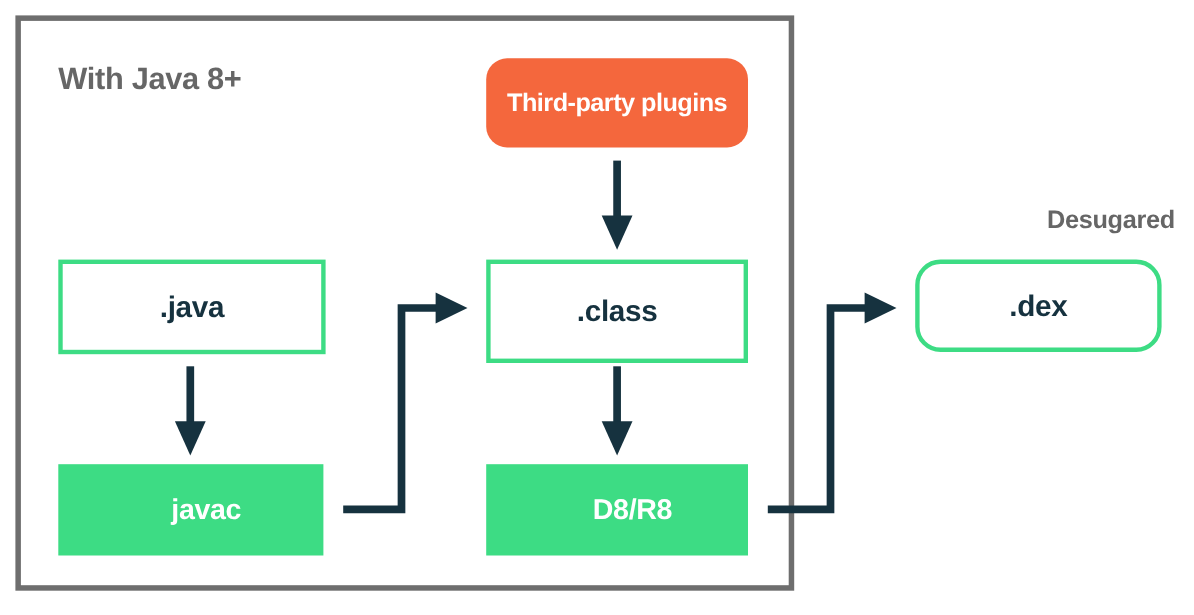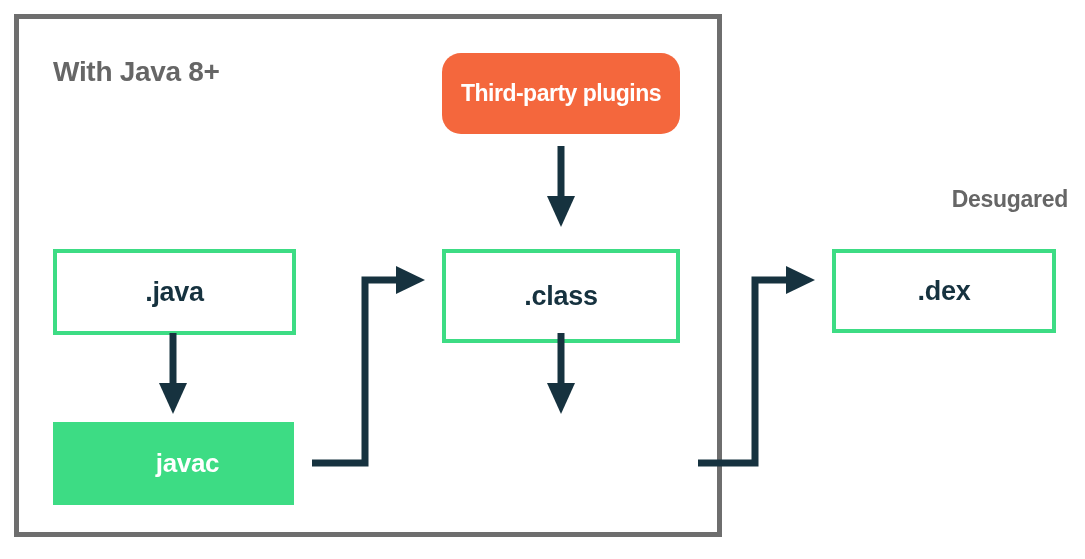--- a/index.html
+++ b/index.html
@@ -50,38 +50,37 @@
     box-sizing: border-box;
     text-align: center;
     z-index: 3;
     letter-spacing: -0.3px;
   }
   .node-file {
     background: #ffffff;
     border: 4px solid #3DDC84;
     color: #16323F;
     font-size: 27px;
-    margin-top: 13px;
   }
   .node-tool {
     background: #3DDC84;
     color: #ffffff;
     font-size: 26px;
     padding-left: 28px;
   }
   .node-plugin {
     background: #F4673D;
     color: #ffffff;
     font-size: 23px;
     letter-spacing: -0.5px;
     border-radius: 19px;
   }
   .pos-java   { left: 53px;  top: 236px; width: 243px; height: 86px; }
   .pos-class  { left: 442px; top: 236px; width: 238px; height: 94px; }
-  .pos-dex    { left: 832px; top: 236px; width: 224px; height: 84px; }
+  .pos-dex    { left: 832px; top: 236px; width: 224px; height: 84px; border-radius: 23px; }
   .pos-javac  { left: 53px;  top: 422px; width: 241px; height: 83px; }
   .pos-d8r8   { left: 442px; top: 422px; width: 238px; height: 83px; }
   .pos-plugin { left: 442px; top: 53px;  width: 238px; height: 81px; }
   svg.arrows {
     position: absolute;
     left: 0;
     top: 0;
     width: 1085px;
     height: 559px;
     z-index: 5;
@@ -114,20 +113,21 @@
   <div class="node node-plugin pos-plugin">Third-party plugins</div>
 
   <div class="node node-file pos-java">.java</div>
 
   <div class="node node-file pos-class">.class</div>
 
   <div class="node node-file pos-dex">.dex</div>
 
   <div class="node node-tool pos-javac">javac</div>
 
+  <div class="node node-tool pos-d8r8">D8/R8</div>
 
   <svg class="arrows" viewBox="0 0 1085 559">
 
     <g>
       <path class="arrow-stroke" d="M561 146 V197"></path>
       <polygon class="arrow-head" points="561,227 547,196 575,196"></polygon>
     </g>
 
     <g>
       <path class="arrow-stroke" d="M173 333 V384"></path>

